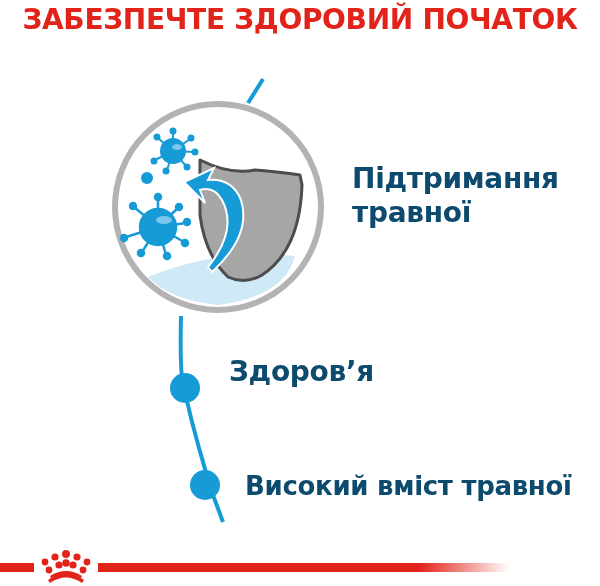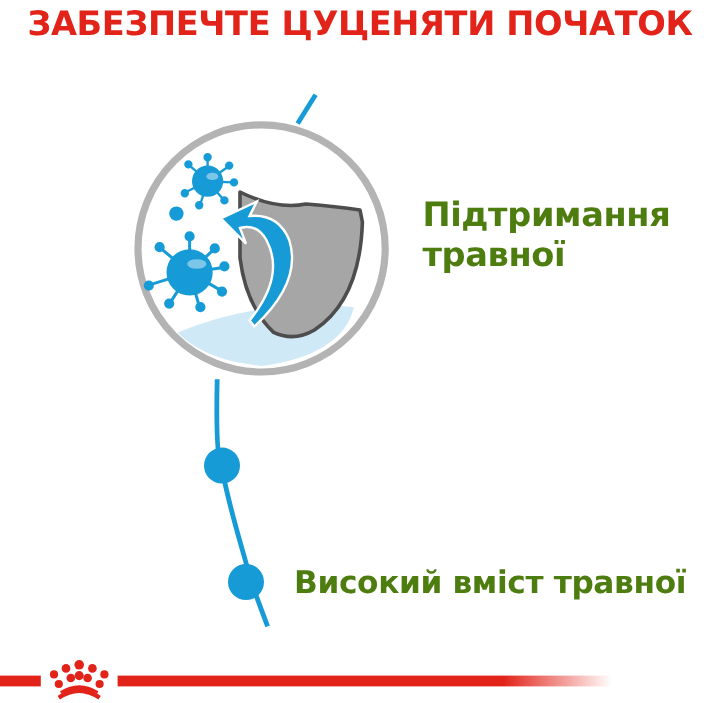--- a/index.html
+++ b/index.html
@@ -1,30 +1,30 @@
 <!DOCTYPE html>
 <html><head>
 <meta charset="utf-8">
 <style>
   html, body { margin: 0; padding: 0; background: #ffffff; }
   body { width: 600px; height: 586px; position: relative; overflow: hidden; font-family: "DejaVu Sans", sans-serif; }
   .title { position: absolute; left: 0; top: 4px; width: 600px; text-align: center; color: #e2231a; font-family: "DejaVu Sans", sans-serif; font-weight: bold; font-size: 28px; line-height: 31px; letter-spacing: -0.3px; }
   .title div { white-space: nowrap; }
   svg.art { position: absolute; left: 0; top: 0; }
-  .benefit { position: absolute; color: #4d7c0f; font-family: "DejaVu Sans", sans-serif; font-weight: bold; letter-spacing: -0.3px; }
+  .benefit { position: absolute; color: #0c4a6e; font-family: "DejaVu Sans", sans-serif; font-weight: bold; letter-spacing: -0.3px; }
   .b1 { left: 352px; top: 162px; font-size: 28px; line-height: 34px; }
   .b2 { left: 229px; top: 355px; font-size: 28px; line-height: 34px; }
   .b3 { left: 245px; top: 469px; font-size: 26px; line-height: 34px; white-space: nowrap; }
   .benefit div { white-space: nowrap; }
 </style>
 </head>
 <body>
 
 <div class="title">
-  <div>ЗАБЕЗПЕЧТЕ ЦУЦЕНЯТИ ПОЧАТОК</div>
+  <div>ЗАБЕЗПЕЧТЕ ЗДОРОВИЙ ПОЧАТОК</div>
 </div>
 
 <svg class="art" width="600" height="586" viewBox="0 0 600 586">
 
   <line x1="263" y1="79" x2="248" y2="103" stroke="#179bd7" stroke-width="4"></line>
 
   <path d="M181 316 C 180 360, 181 385, 185 390 C 190 420, 200 450, 210 487 L 223 522" fill="none" stroke="#179bd7" stroke-width="4"></path>
 
   <g>
     <circle cx="218" cy="207" r="103" fill="#ffffff" stroke="#b3b3b3" stroke-width="6"></circle>
@@ -105,17 +105,18 @@
     <path d="M50 576 Q 66 566 82 576 L 81 578 Q 66 570 51 578 Z"></path>
   </g>
 </svg>
 
 <div class="benefit b1">
   <div>Підтримання</div>
   <div>травної</div>
 </div>
 
 <div class="benefit b2">
+  <div>Здоров’я</div>
 </div>
 
 <div class="benefit b3">
   <div>Високий вміст травної</div>
 </div>
 
 </body></html>

